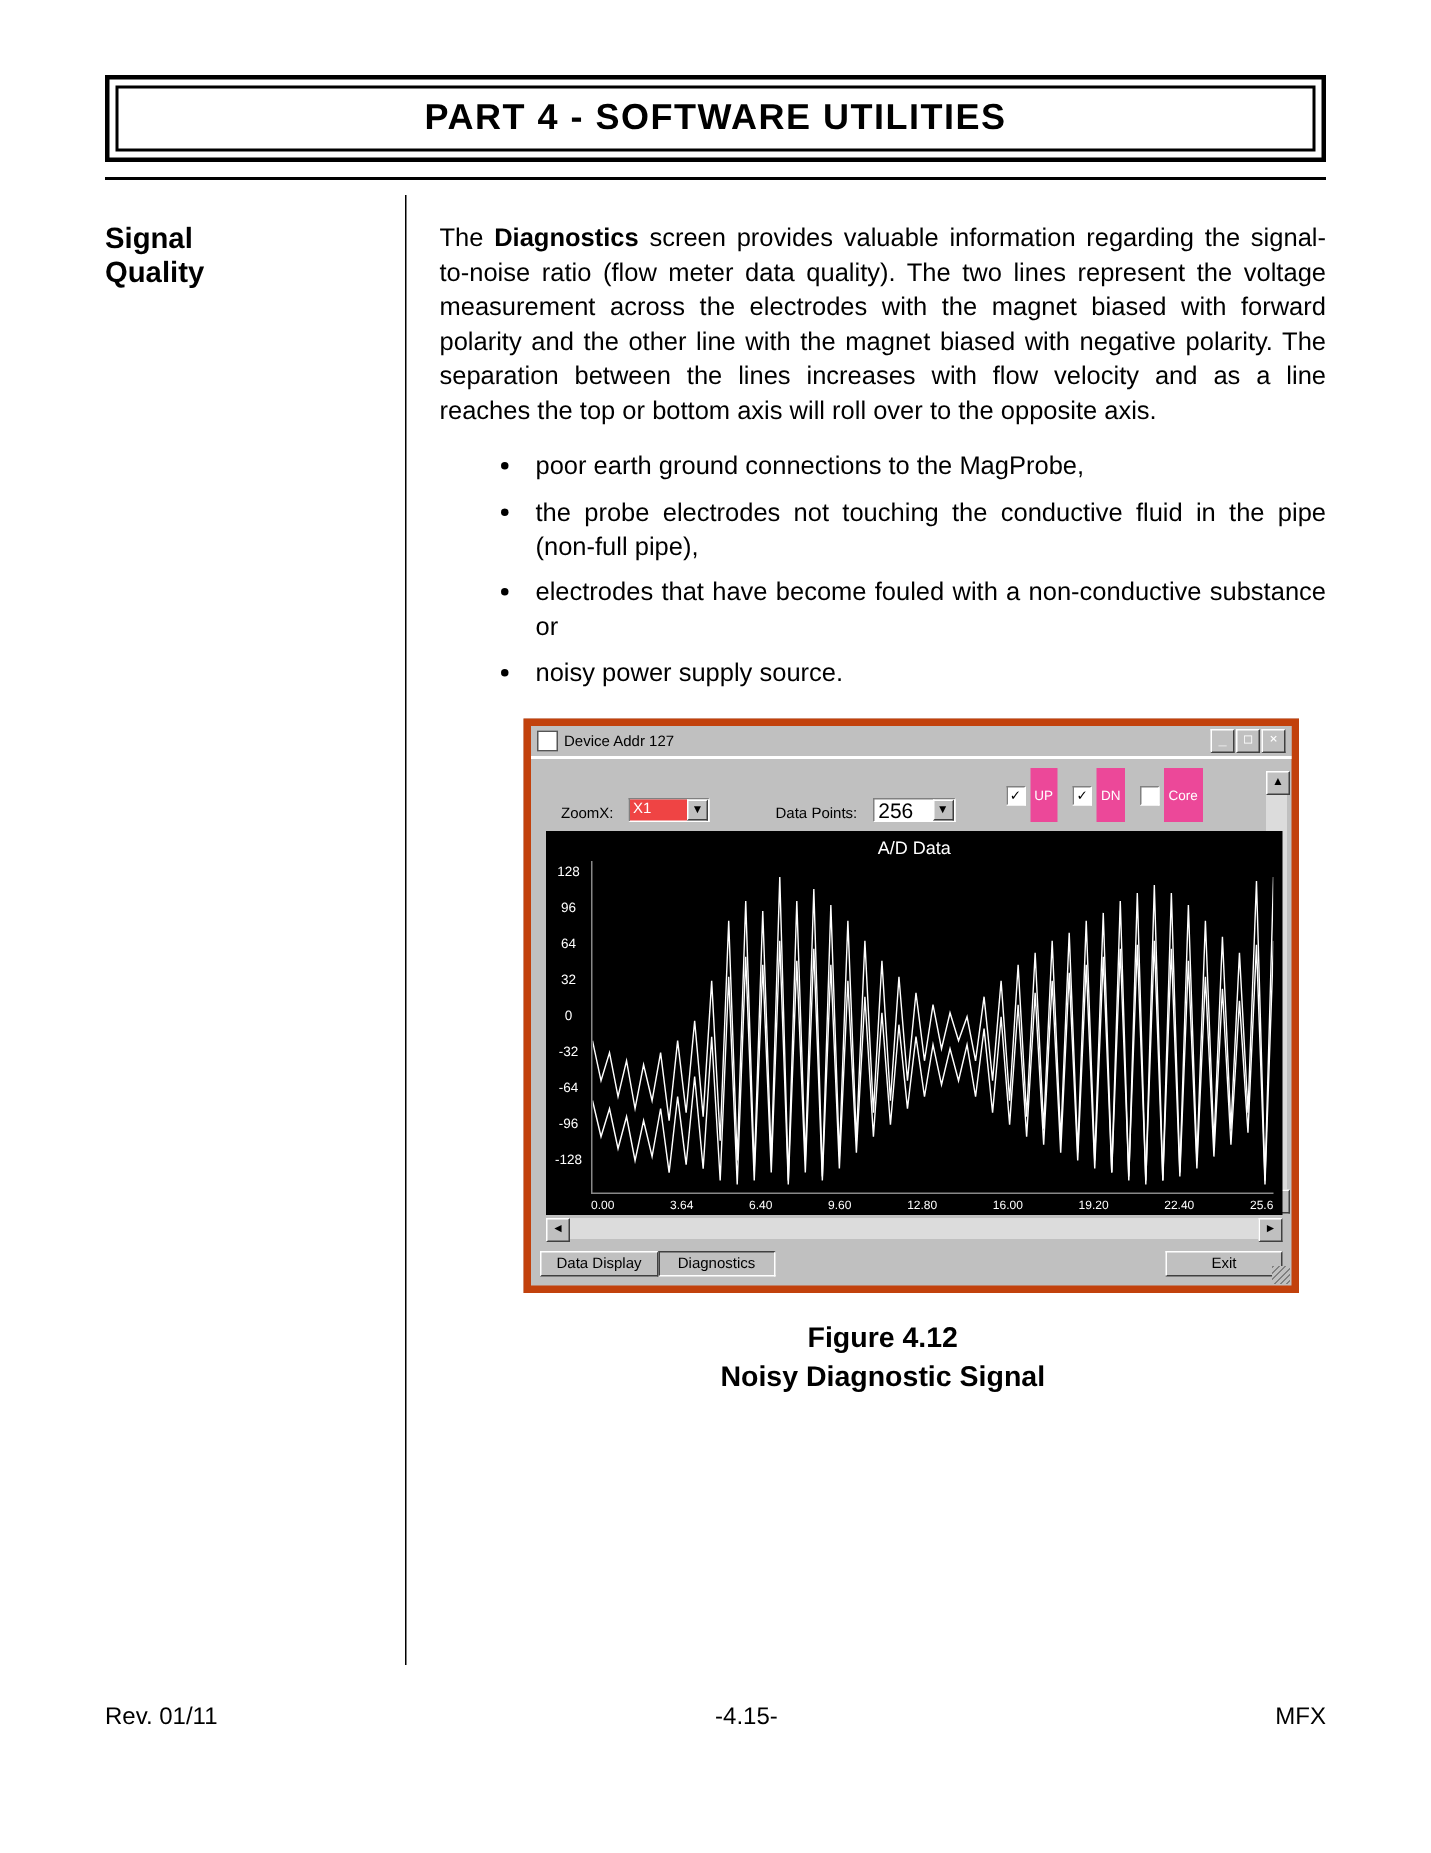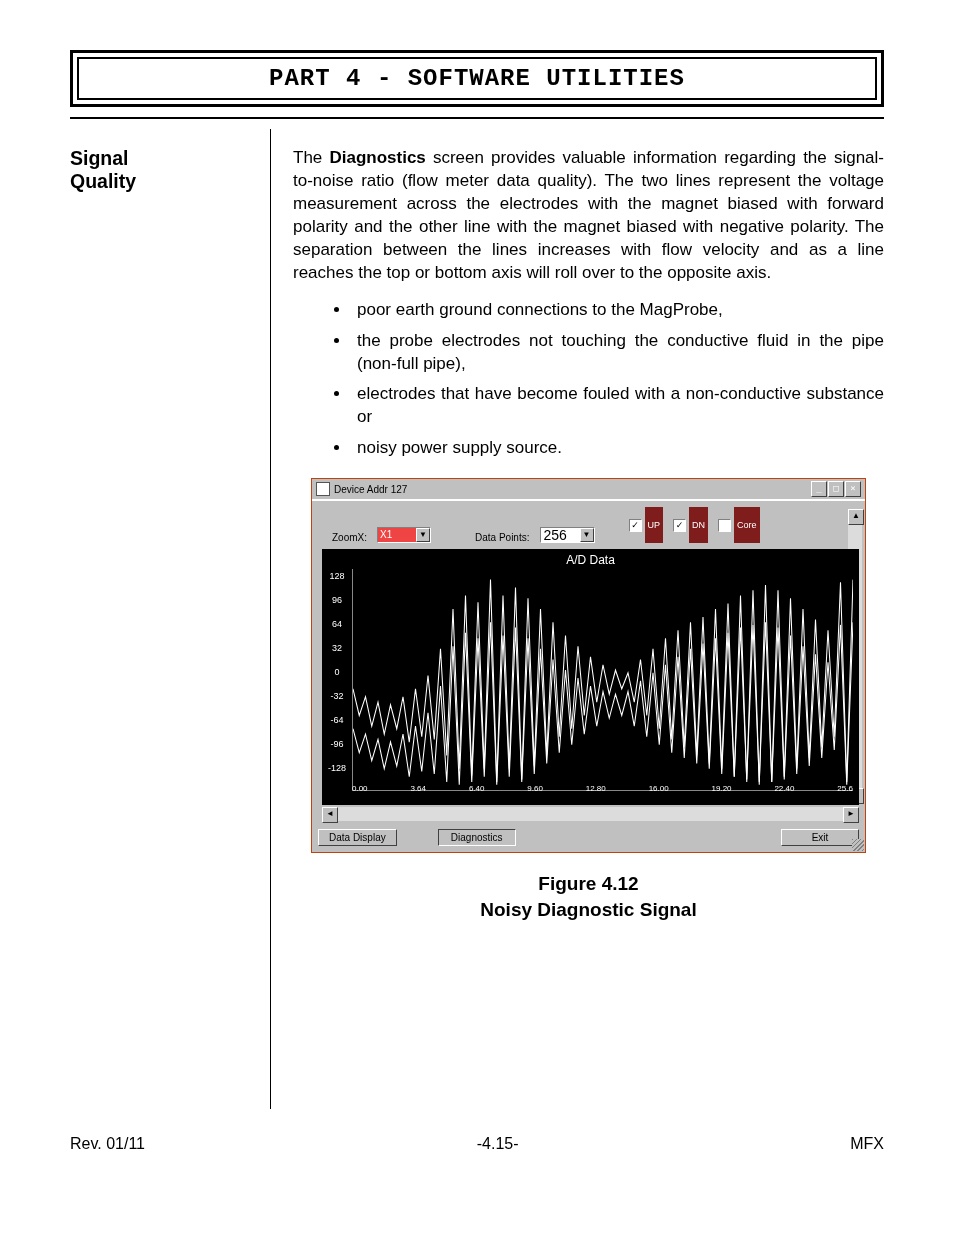--- a/index.html
+++ b/index.html
@@ -18,21 +18,21 @@
   }
   .hdr-wrap {
     border: 3px solid #000;
     padding: 4px;
     margin-bottom: 10px;
   }
   .hdr {
     border: 2px solid #000;
     text-align: center;
     padding: 6px 0;
-    font-family: Liberation Mono, monospace;
+    font-family: Liberation Sans, sans-serif;
     font-weight: 900;
     font-size: 24px;
     letter-spacing: 1px;
   }
   .rule {
     border-top: 2.5px solid #000;
     margin-top: 10px;
     margin-bottom: 10px;
   }
   .columns {
@@ -71,24 +71,25 @@
     text-align: justify;
     margin-bottom: 8px;
     padding-left: 6px;
     line-height: 1.35;
     margin-left: 28px;
   }
   .figbox {
     margin: 0 18px 0 18px;
   }
   .appwin {
-    border: 1px solid #c2410c;
+    border: 5px solid #c2410c;
     background: #c0c0c0;
     position: relative;
     font-size: 10px;
+    margin-left: 38px;
   }
   .tb {
     background: #c0c0c0;
     color: #fff;
     padding: 2px 4px;
     display: flex;
     align-items: center;
     border-bottom: 2px solid #fff;
     height: 16px;
     font-size: 10px;
@@ -141,41 +142,41 @@
   }
   .cb {
     width:11px; height:11px; background:#fff;
     border-top:1px solid #808080; border-left:1px solid #808080;
     border-right:1px solid #fff; border-bottom:1px solid #fff;
     font-size:9px; text-align:center; line-height:10px;
     display:inline-block; vertical-align:middle;
   }
   .cbgrp { display:flex; align-items:center; gap:3px; }
   .cblab {
-    background:#7f1d1d; color:#fff; padding:12px 3px; font-size:9px;
+    background:#ec4899; color:#fff; padding:12px 3px; font-size:9px;
     line-height:12px;
   }
   .chartarea {
     margin: 0 6px 2px 10px;
     background:#000;
     position:relative;
     height: 256px;
   }
   .chtitle {
     position:absolute; top:4px; width:100%;
     text-align:center; color:#fff; font-size:12px;
   }
   .ylabels {
     position:absolute; left:4px; top:22px; bottom:32px;
     color:#fff; font-size:9px;
     display:flex; flex-direction:column; justify-content:space-between;
     text-align:center; width:22px;
   }
   .xlabels {
-    position:absolute; left:30px; right:6px; bottom:12px;
+    position:absolute; left:30px; right:6px; bottom:2px;
     color:#fff; font-size:8px;
     display:flex; justify-content:space-between;
   }
   .plot {
     position:absolute; left:30px; right:6px; top:20px; bottom:14px;
     border-left:1px solid #888; border-bottom:1px solid #888;
     overflow:hidden;
   }
   .plot svg { width:100%; height:100%; }
   .plot path { stroke:#fff; stroke-width:1; fill:none; }
@@ -193,21 +194,20 @@
   .hscroll .strack { flex:1; background:#dcdcdc; }
   .vscroll {
     position:absolute; right:3px; top:30px; bottom:48px;
     width:14px; background:#c0c0c0;
     display:flex; flex-direction:column;
   }
   .vscroll .strack { flex:1; background:#dcdcdc; }
   .btnbar {
     display:flex; padding: 4px 6px 6px 6px;
     align-items:center;
-    gap:41px;
   }
   .winbtn {
     background:#c0c0c0;
     border-top:1px solid #fff; border-left:1px solid #fff;
     border-right:1px solid #404040; border-bottom:1px solid #404040;
     padding: 2px 10px; font-size:10px;
     min-width:56px; text-align:center;
   }
   .winbtn.pressed {
     border-top:1px solid #404040; border-left:1px solid #404040;

